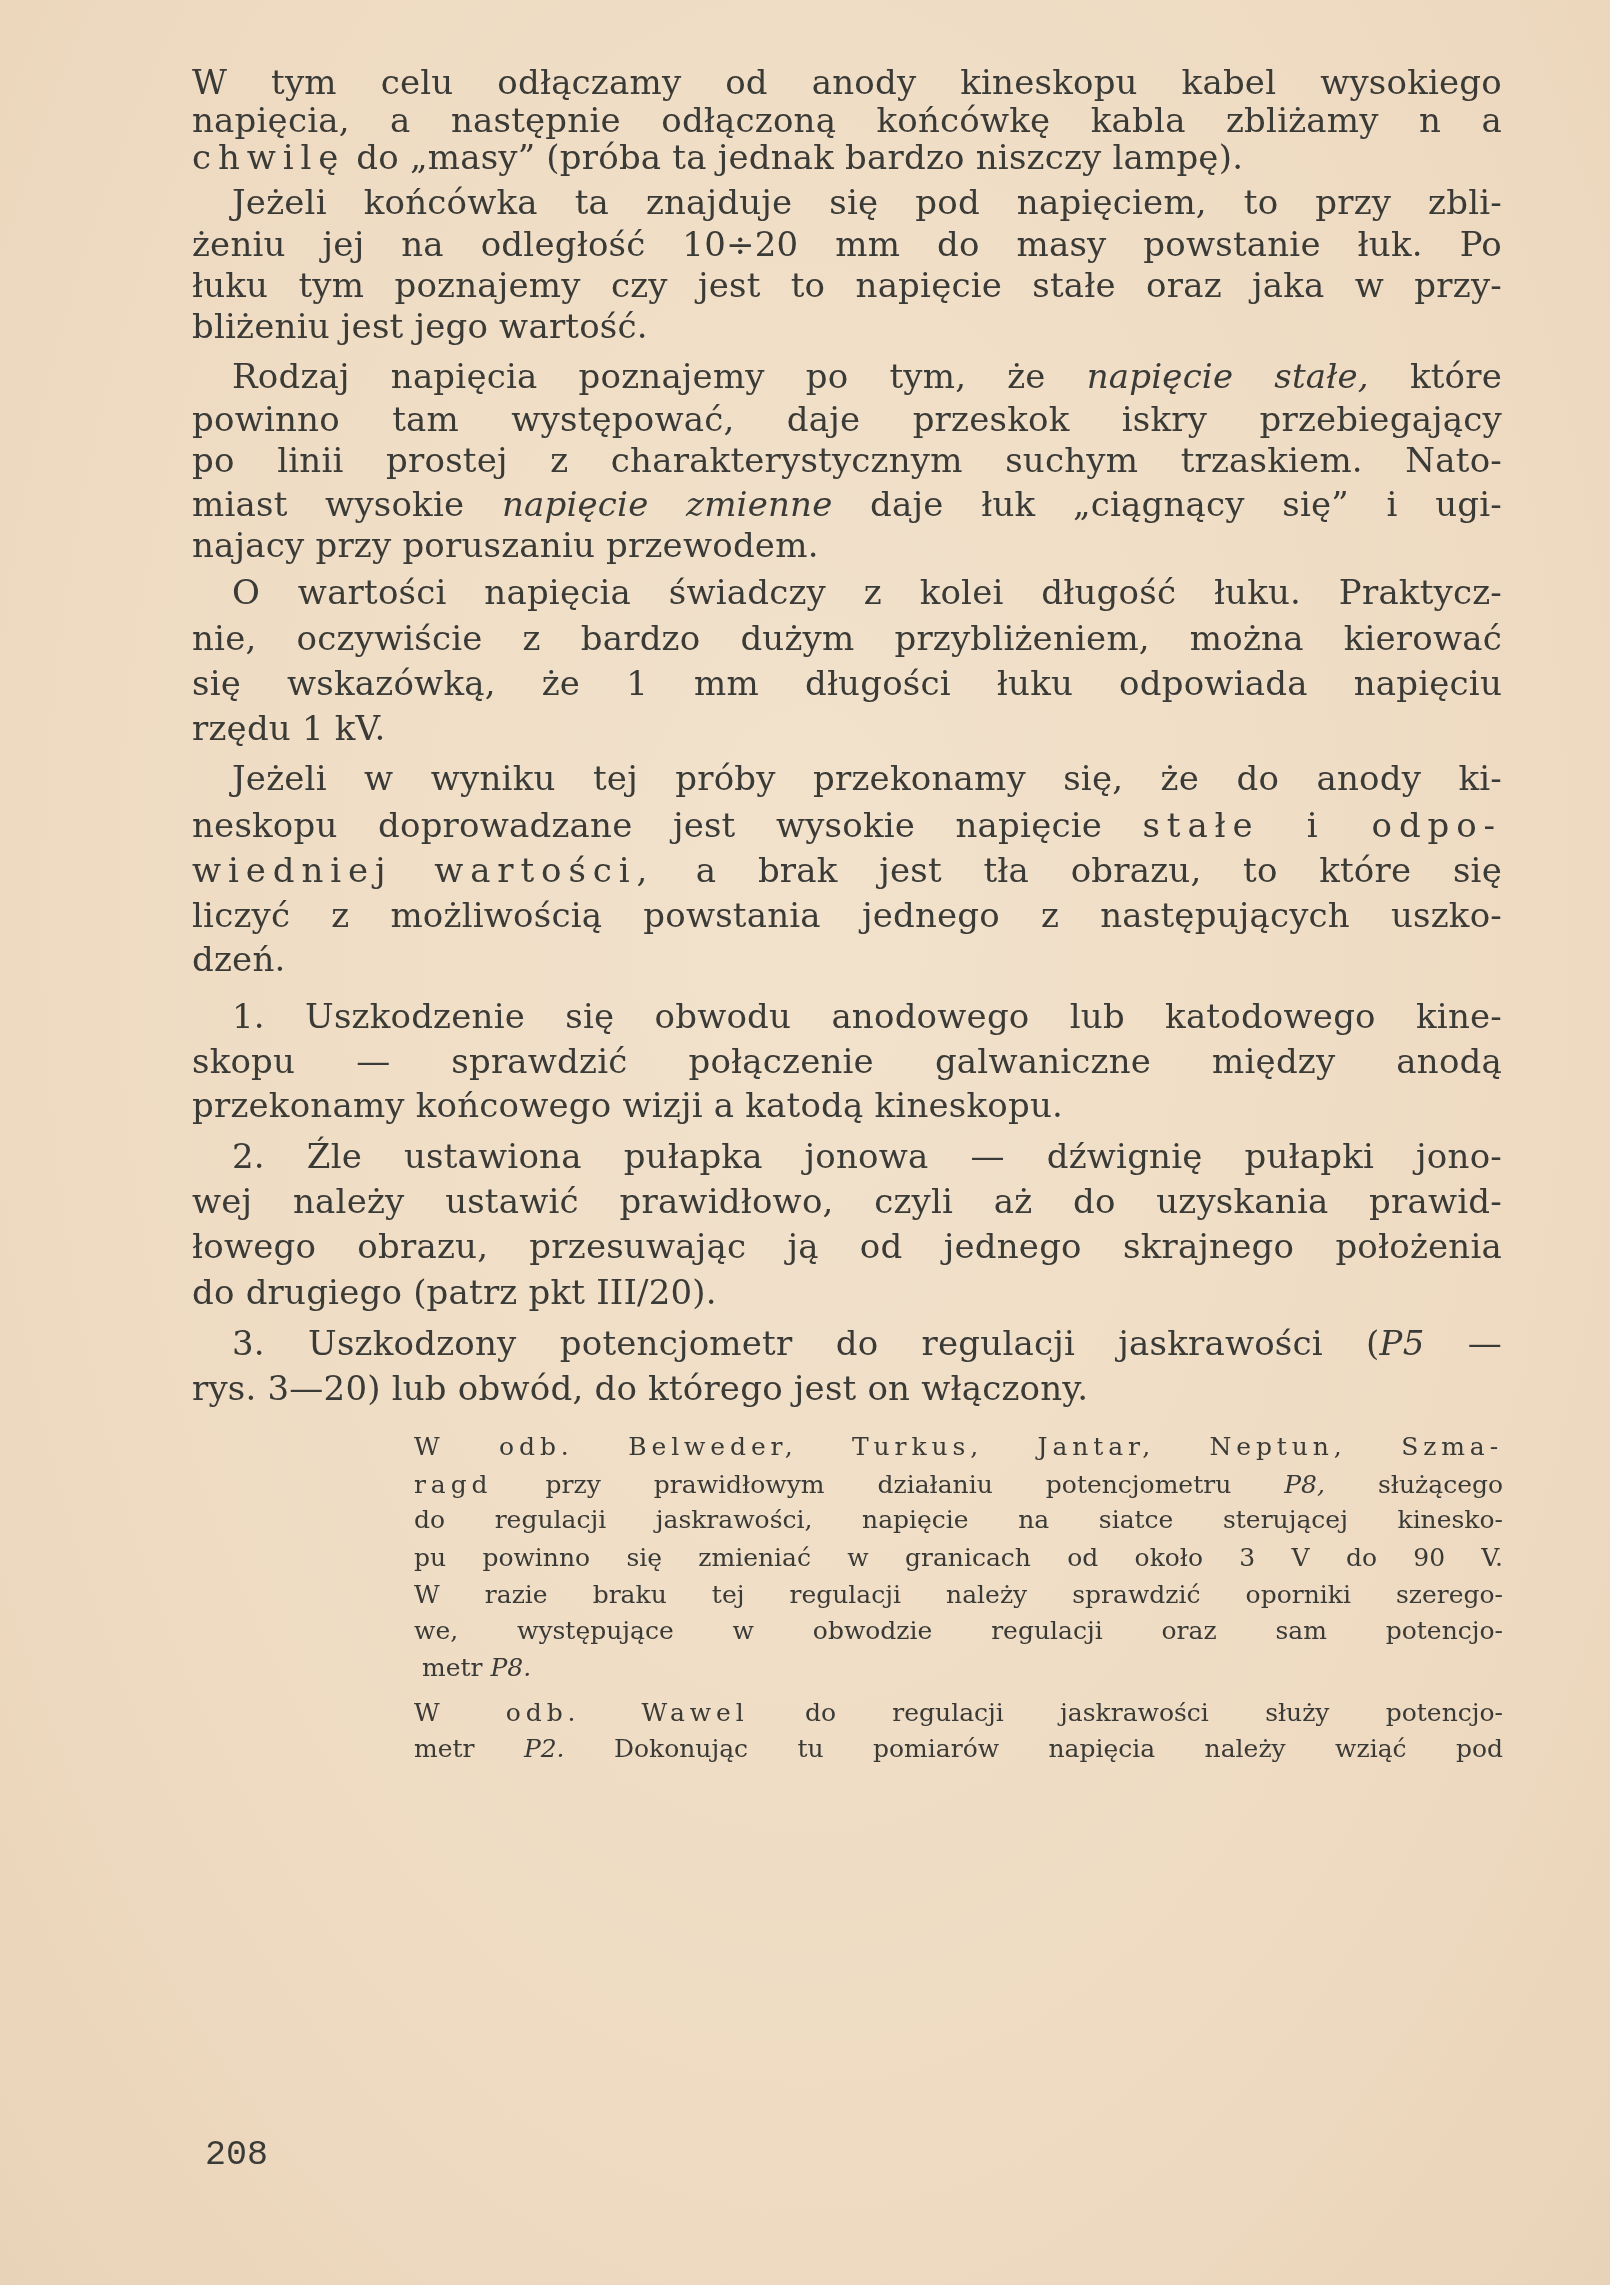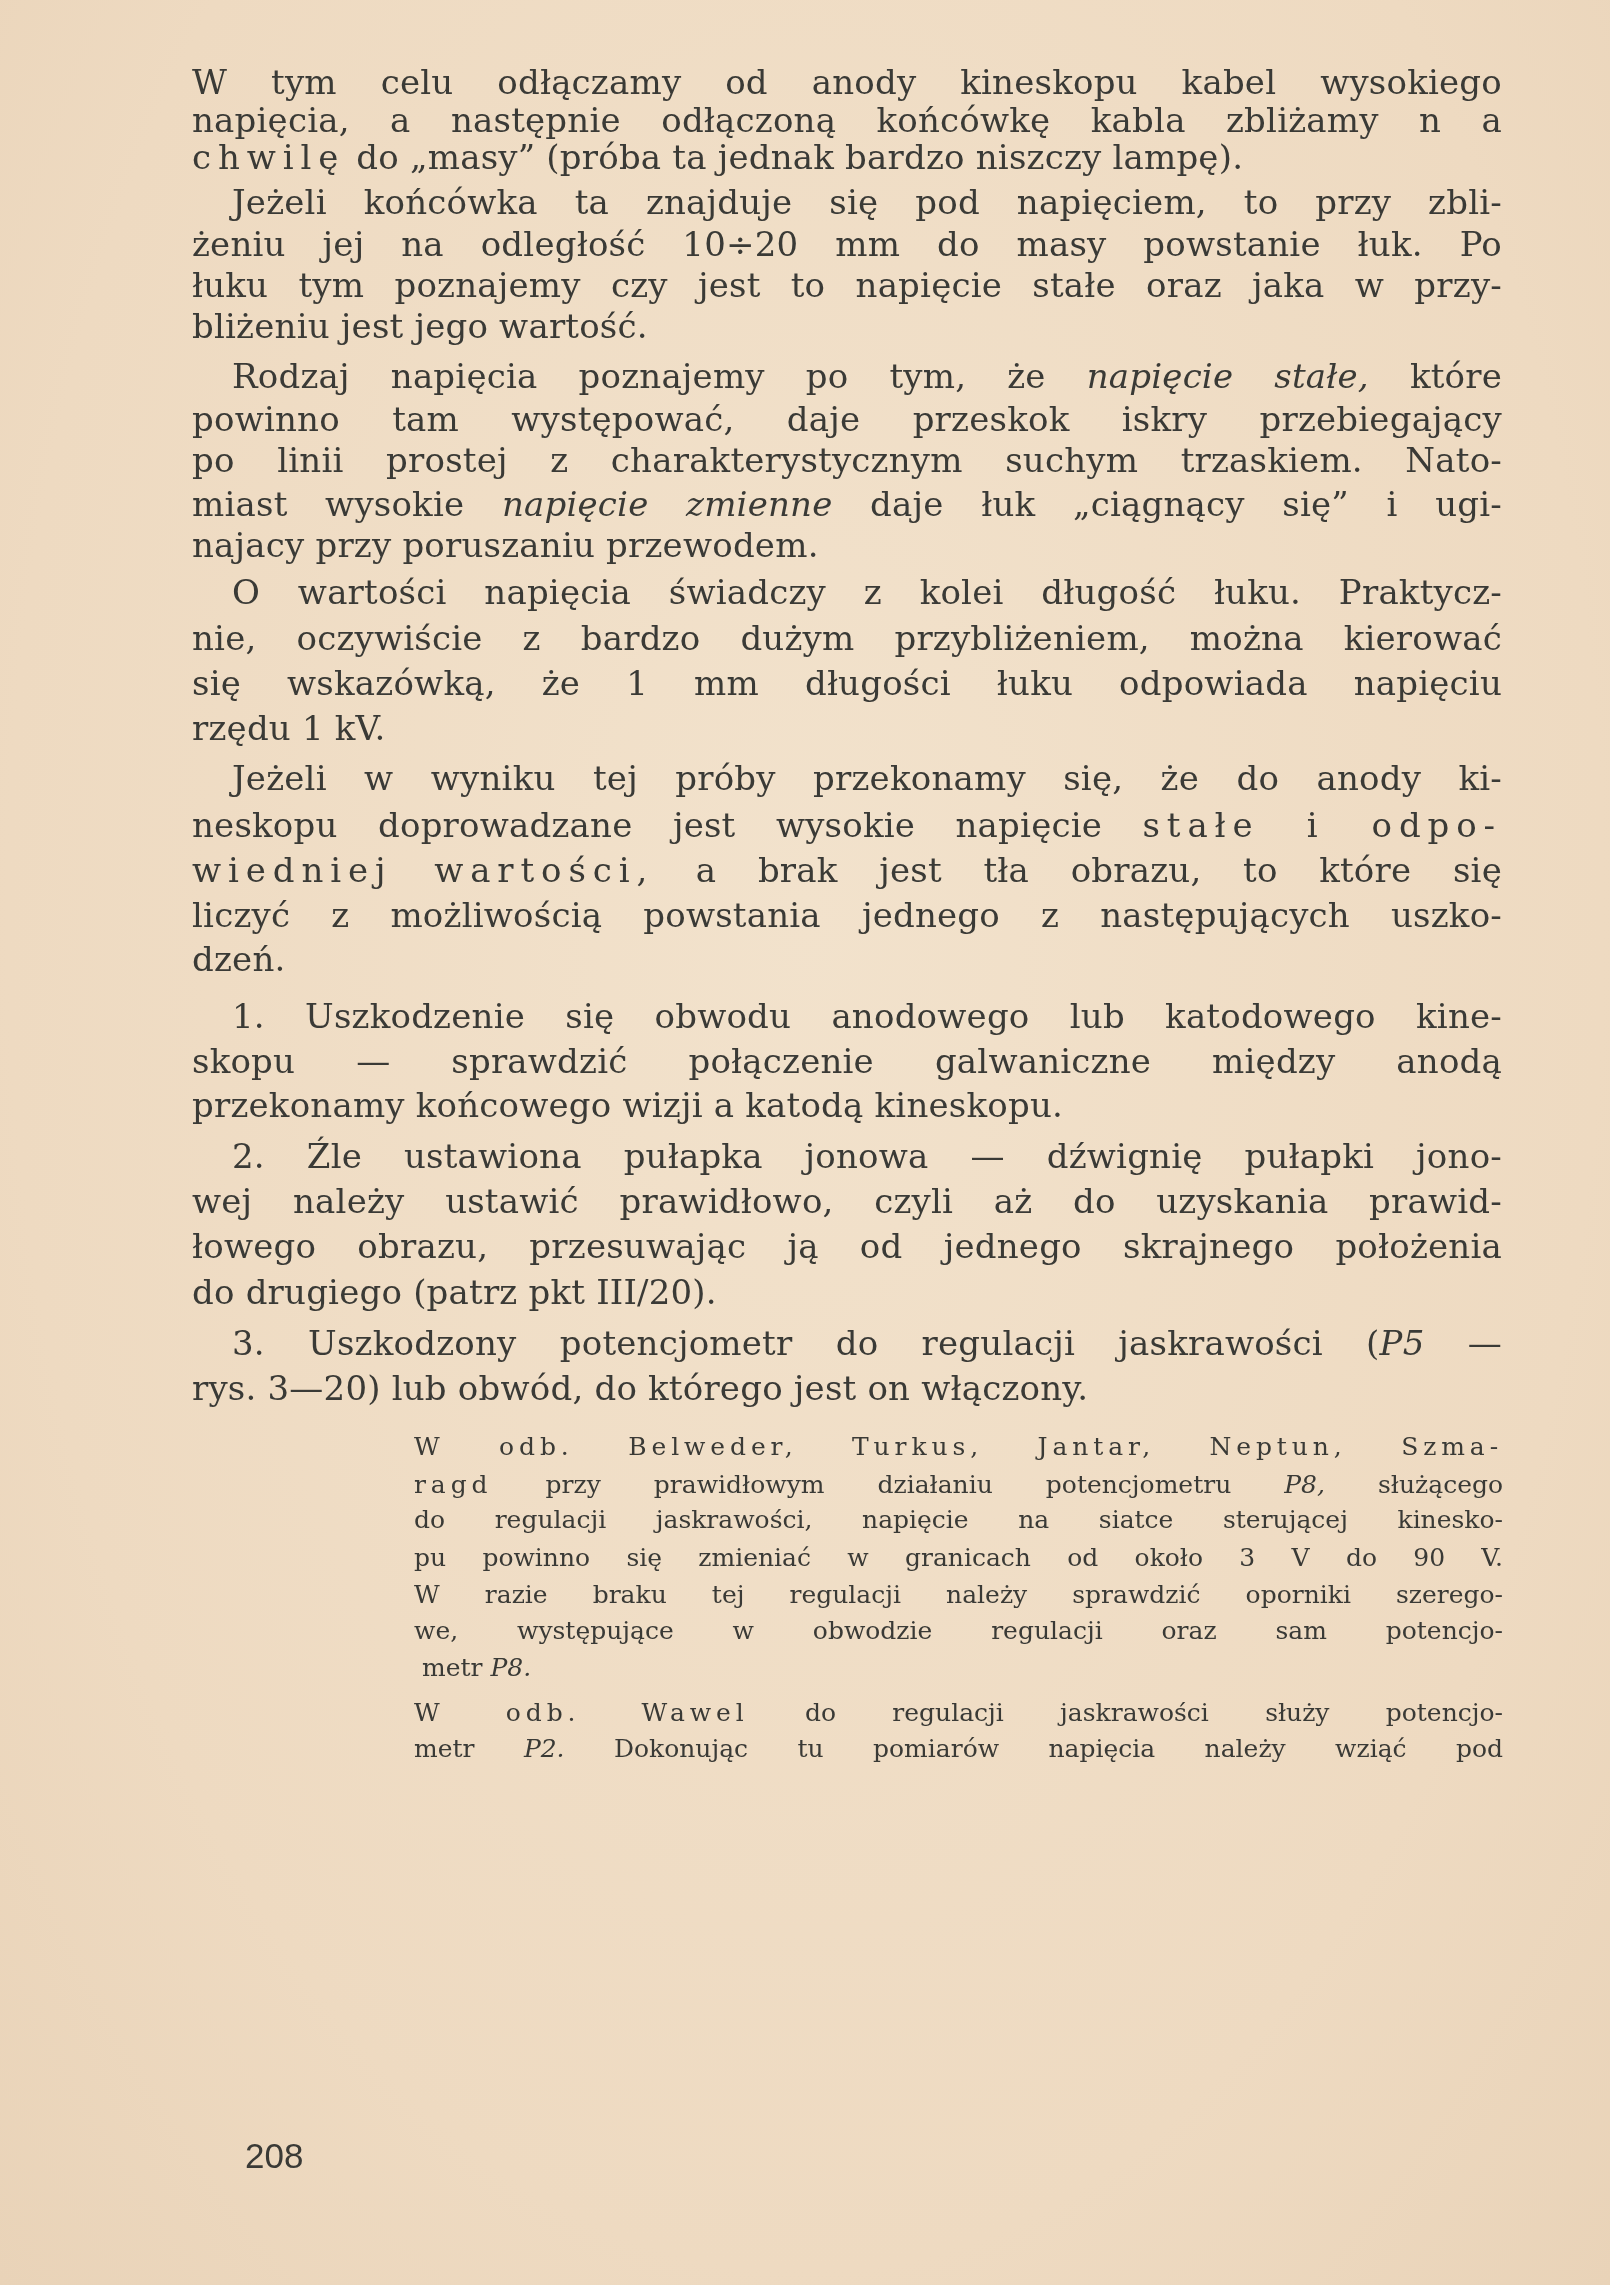--- a/index.html
+++ b/index.html
@@ -33,23 +33,22 @@
     white-space: nowrap;
     text-align: justify; text-align-last: justify;
   }
   .note-line.last { text-align-last: left; margin-left: 8px; }
   .sp { letter-spacing: 6.9px; }
   .sp-n { letter-spacing: 4.9px; }
   i { font-style: italic; }
   .page-number {
     position: absolute; left: 205px; top: 2136px;
     font-size: 35px; line-height: 39px;
-    font-family: Liberation Sans, sans-serif;
+    font-family: Liberation Mono, monospace;
     color: #3a3a36;
-    margin-left: 40px;
   }
 </style>
 </head>
 <body>
 
 <div class="page">
 
   <div class="line body-line" style="top:61px">W tym celu odłączamy od anody kineskopu kabel wysokiego</div>
   <div class="line body-line" style="top:99px">napięcia, a następnie odłączoną końcówkę kabla zbliżamy n a</div>
   <div class="line body-line last" style="top:136px"><span class="sp">chwilę</span><span> do „masy” (próba ta jednak bardzo niszczy lampę).</span></div>

